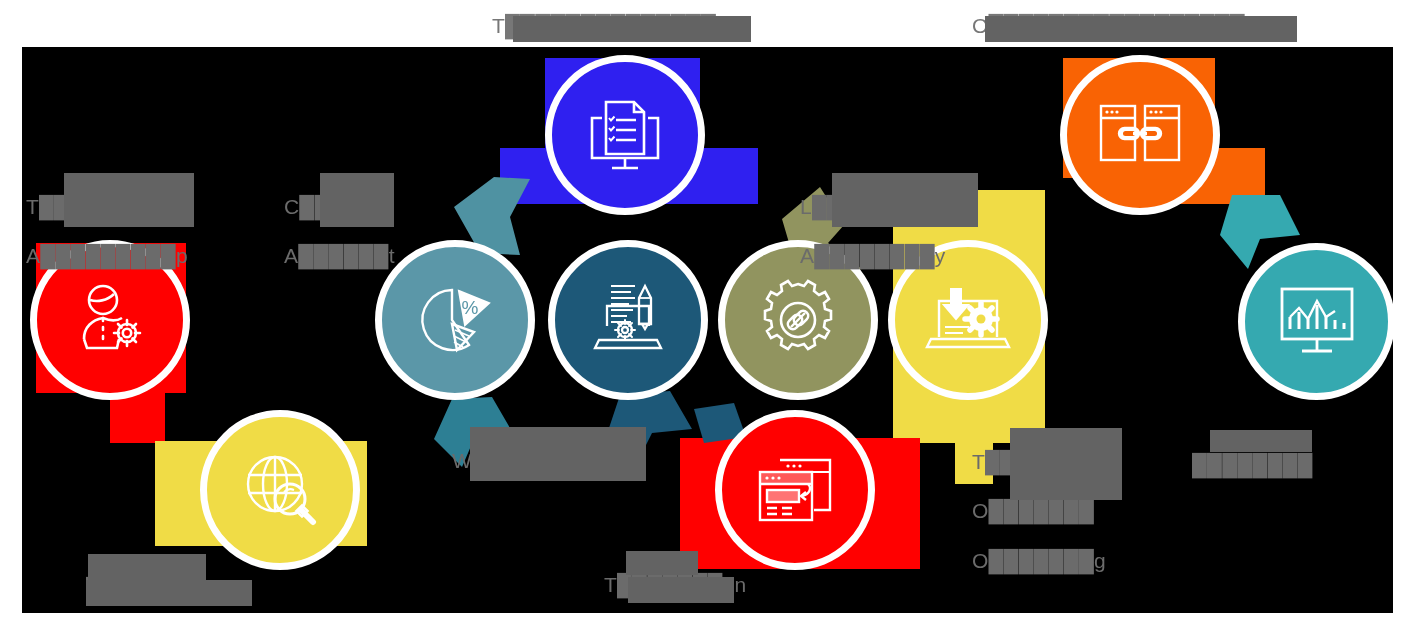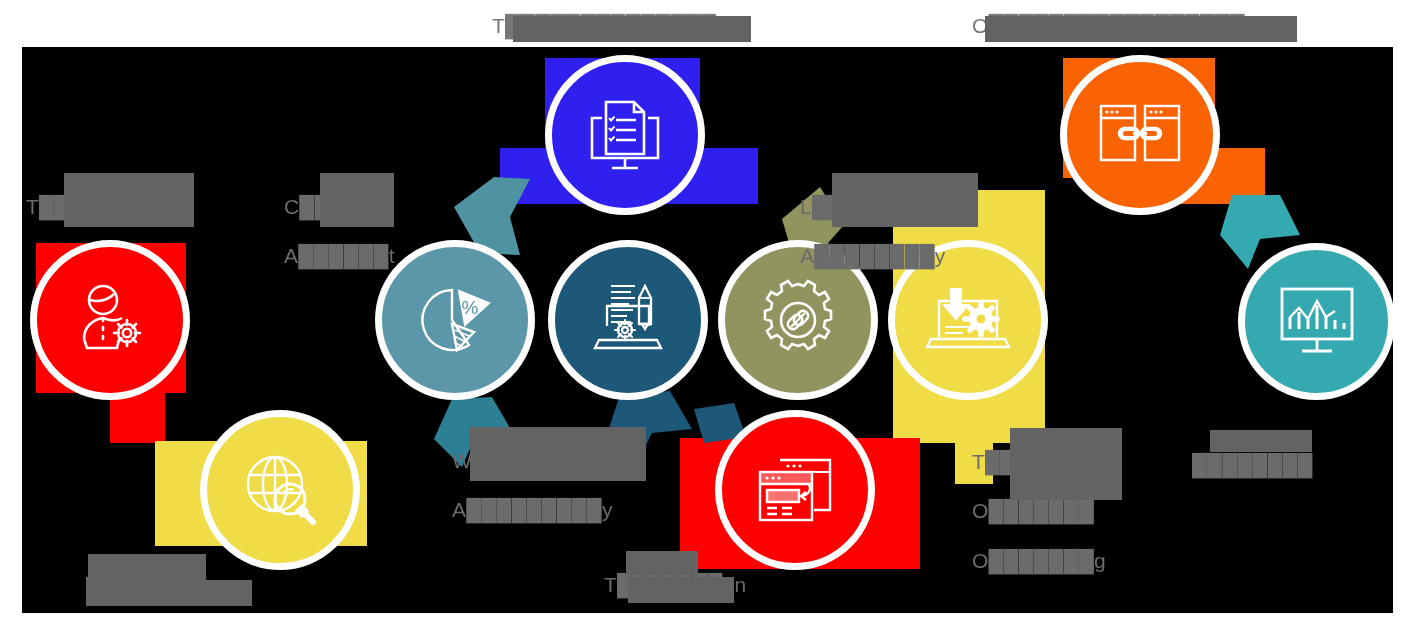--- a/index.html
+++ b/index.html
@@ -236,38 +236,38 @@
       <svg width="82" height="78" viewBox="0 0 82 78" fill="none" stroke="#ffffff" stroke-width="2.8">
         <rect x="6" y="6" width="70" height="50"></rect>
         <path d="M41 56v12M26 68h30"></path>
         <path d="M14 46V34M23 46V29M32 46V36M41 46V22M50 46V33M59 46V37M68 46V40" stroke-width="3"></path>
         <path d="M14 34l9-9 9 11 9-18 9 16 9-6" stroke-width="2.4"></path>
       </svg>
     </div>
 
     <div class="label body" style="left:4px; top:123px;">
       <span>T█████████</span><br>
+      <span>A█████████p</span>
     </div>
     <div class="redact" style="left:42px; top:126px; width:130px; height:54px;"></div>
 
     <div class="label body" style="left:262px; top:123px;">
       <span>C█████or</span><br>
       <span>A██████t</span>
     </div>
     <div class="redact" style="left:298px; top:126px; width:74px; height:54px;"></div>
 
     <div class="label body" style="left:778px; top:123px;">
       <span>L█████████</span><br>
       <span>A████████y</span>
     </div>
     <div class="redact" style="left:810px; top:126px; width:146px; height:54px;"></div>
 
     <div class="label body" style="left:430px; top:377px;">
       <span>W████████</span><br>
-      <span>A█████████y</span>
     </div>
     <div class="redact" style="left:448px; top:380px; width:176px; height:54px;"></div>
 
     <div class="label body" style="left:950px; top:378px;">
       <span>T███████</span><br>
       <span>O███████</span><br>
       <span>O███████g</span>
     </div>
     <div class="redact" style="left:988px; top:381px; width:112px; height:72px;"></div>
 

